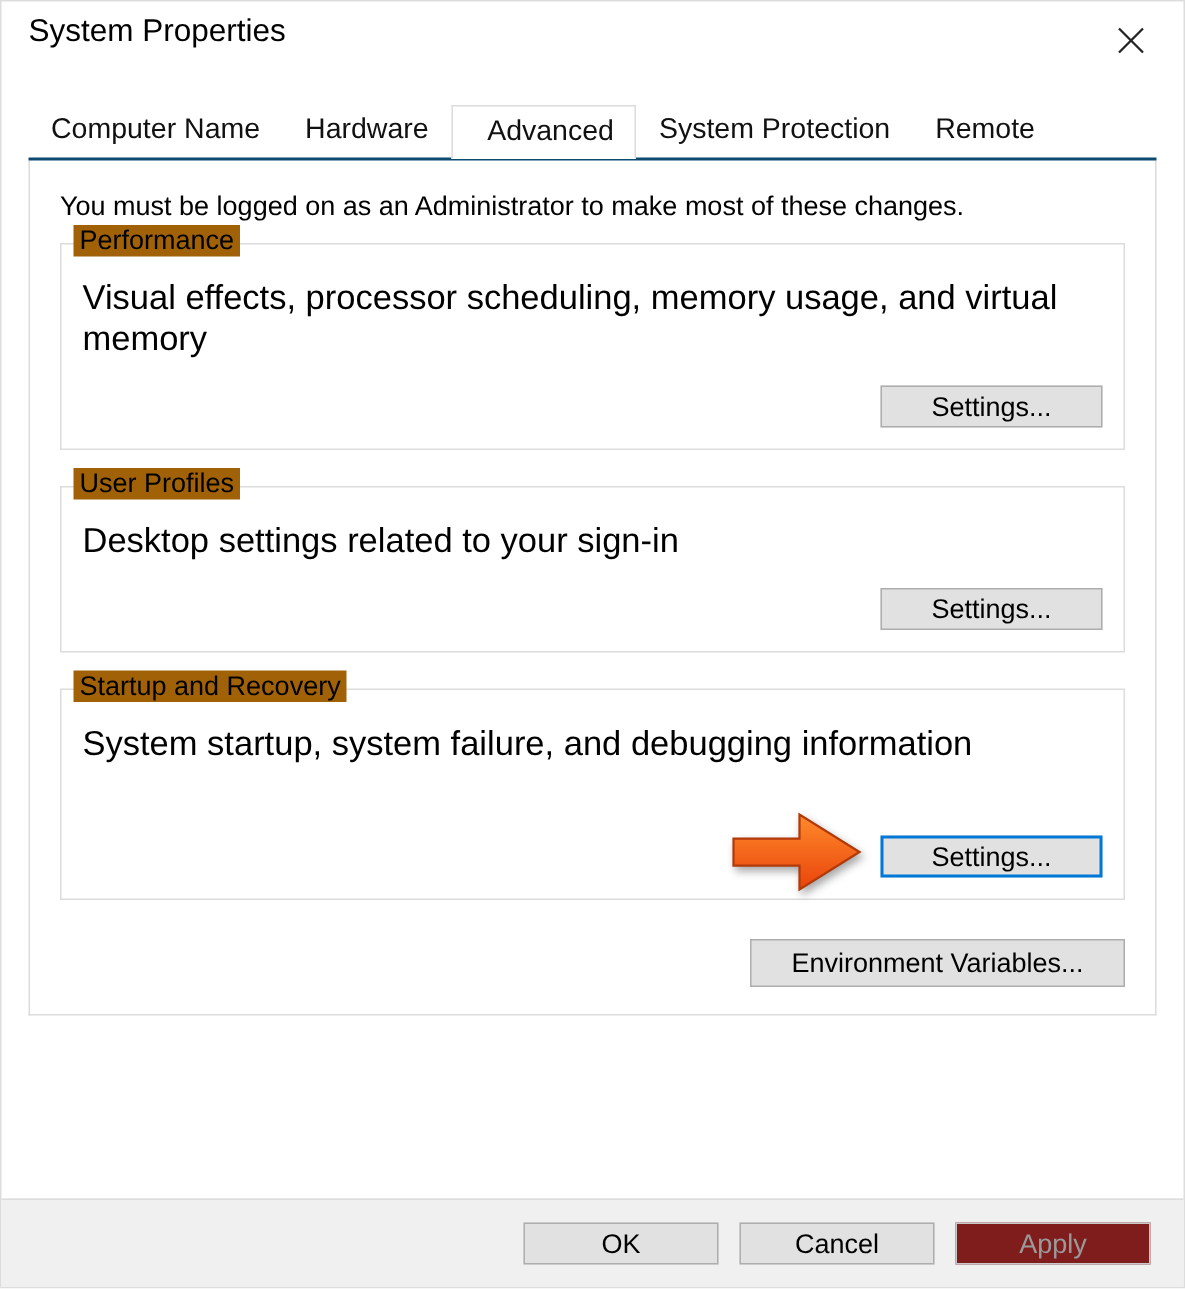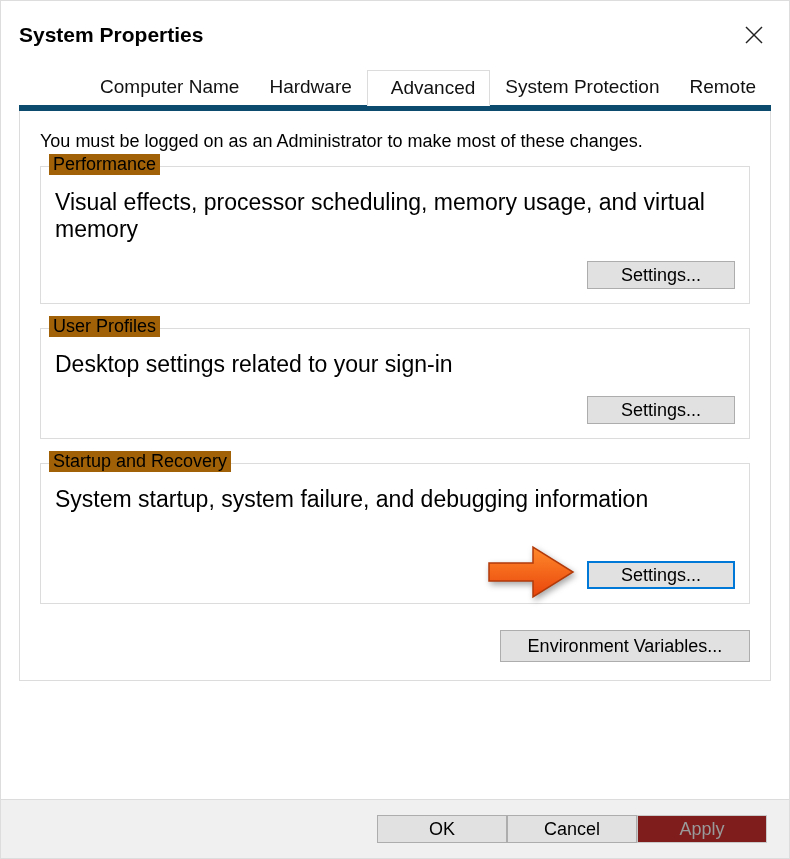--- a/index.html
+++ b/index.html
@@ -13,25 +13,24 @@
   .window {
     box-sizing: border-box;
     width: 790px;
     height: 859px;
     background: #fff;
     position: relative;
     border: 1px solid #ddd;
   }
   .titlebar {
     display: flex;
-    align-items: center;
+    align-items: flex-start;
     justify-content: space-between;
     padding: 8px 14px 0 18px;
     height: 52px;
-    font-weight: bold;
   }
   .title {
     font-size: 21px;
     color: #000;
   }
   .close {
     width: 42px;
     height: 36px;
     display: flex;
     align-items: center;
@@ -39,23 +38,22 @@
     cursor: default;
   }
   .close svg { stroke: #222; stroke-width: 1.5; }
   .content {
     padding: 8px 18px 0 18px;
     box-sizing: border-box;
   }
   .tabstrip {
     display: flex;
     align-items: flex-end;
-    border-bottom: 6px solid #0c4a6e;
-    position: relative;
-    justify-content: flex-end;
+    border-bottom: 2px solid #0c4a6e;
+    position: relative;
   }
   .tab {
     padding: 6px 14px;
     font-size: 19px;
     color: #111;
     border: 1px solid transparent;
     position: relative;
     cursor: default;
   }
   .tab.active {
@@ -129,20 +127,21 @@
   .footer {
     position: absolute;
     left: 0; right: 0; bottom: 0;
     height: 58px;
     background: #f0f0f0;
     border-top: 1px solid #dcdcdc;
     display: flex;
     align-items: center;
     justify-content: flex-end;
     padding-right: 22px;
+    gap: 14px;
   }
   .footer .btn {
     min-width: 130px;
   }
   .footer .btn.disabled {
     color: #9a9a9a;
     border-color: #c9c9c9;
     background: #7f1d1d;
   }
   .arrow {

